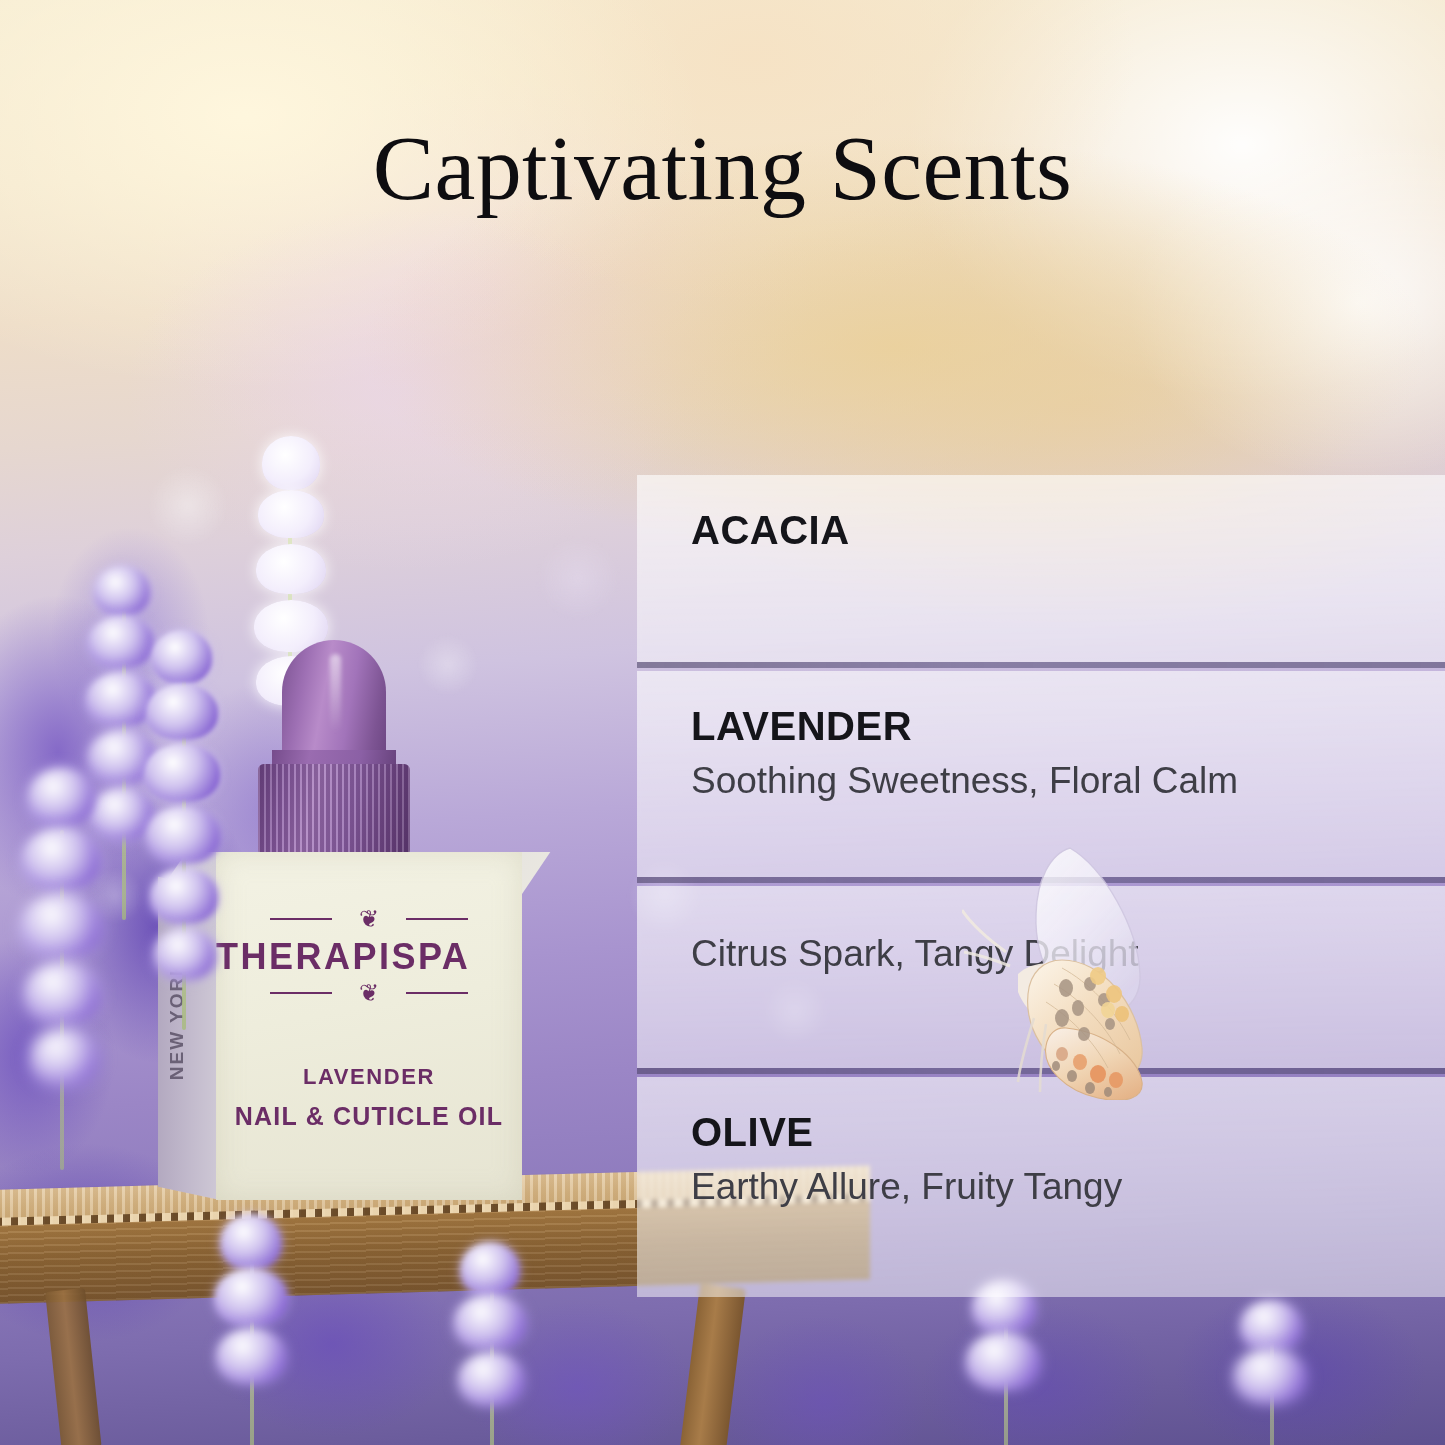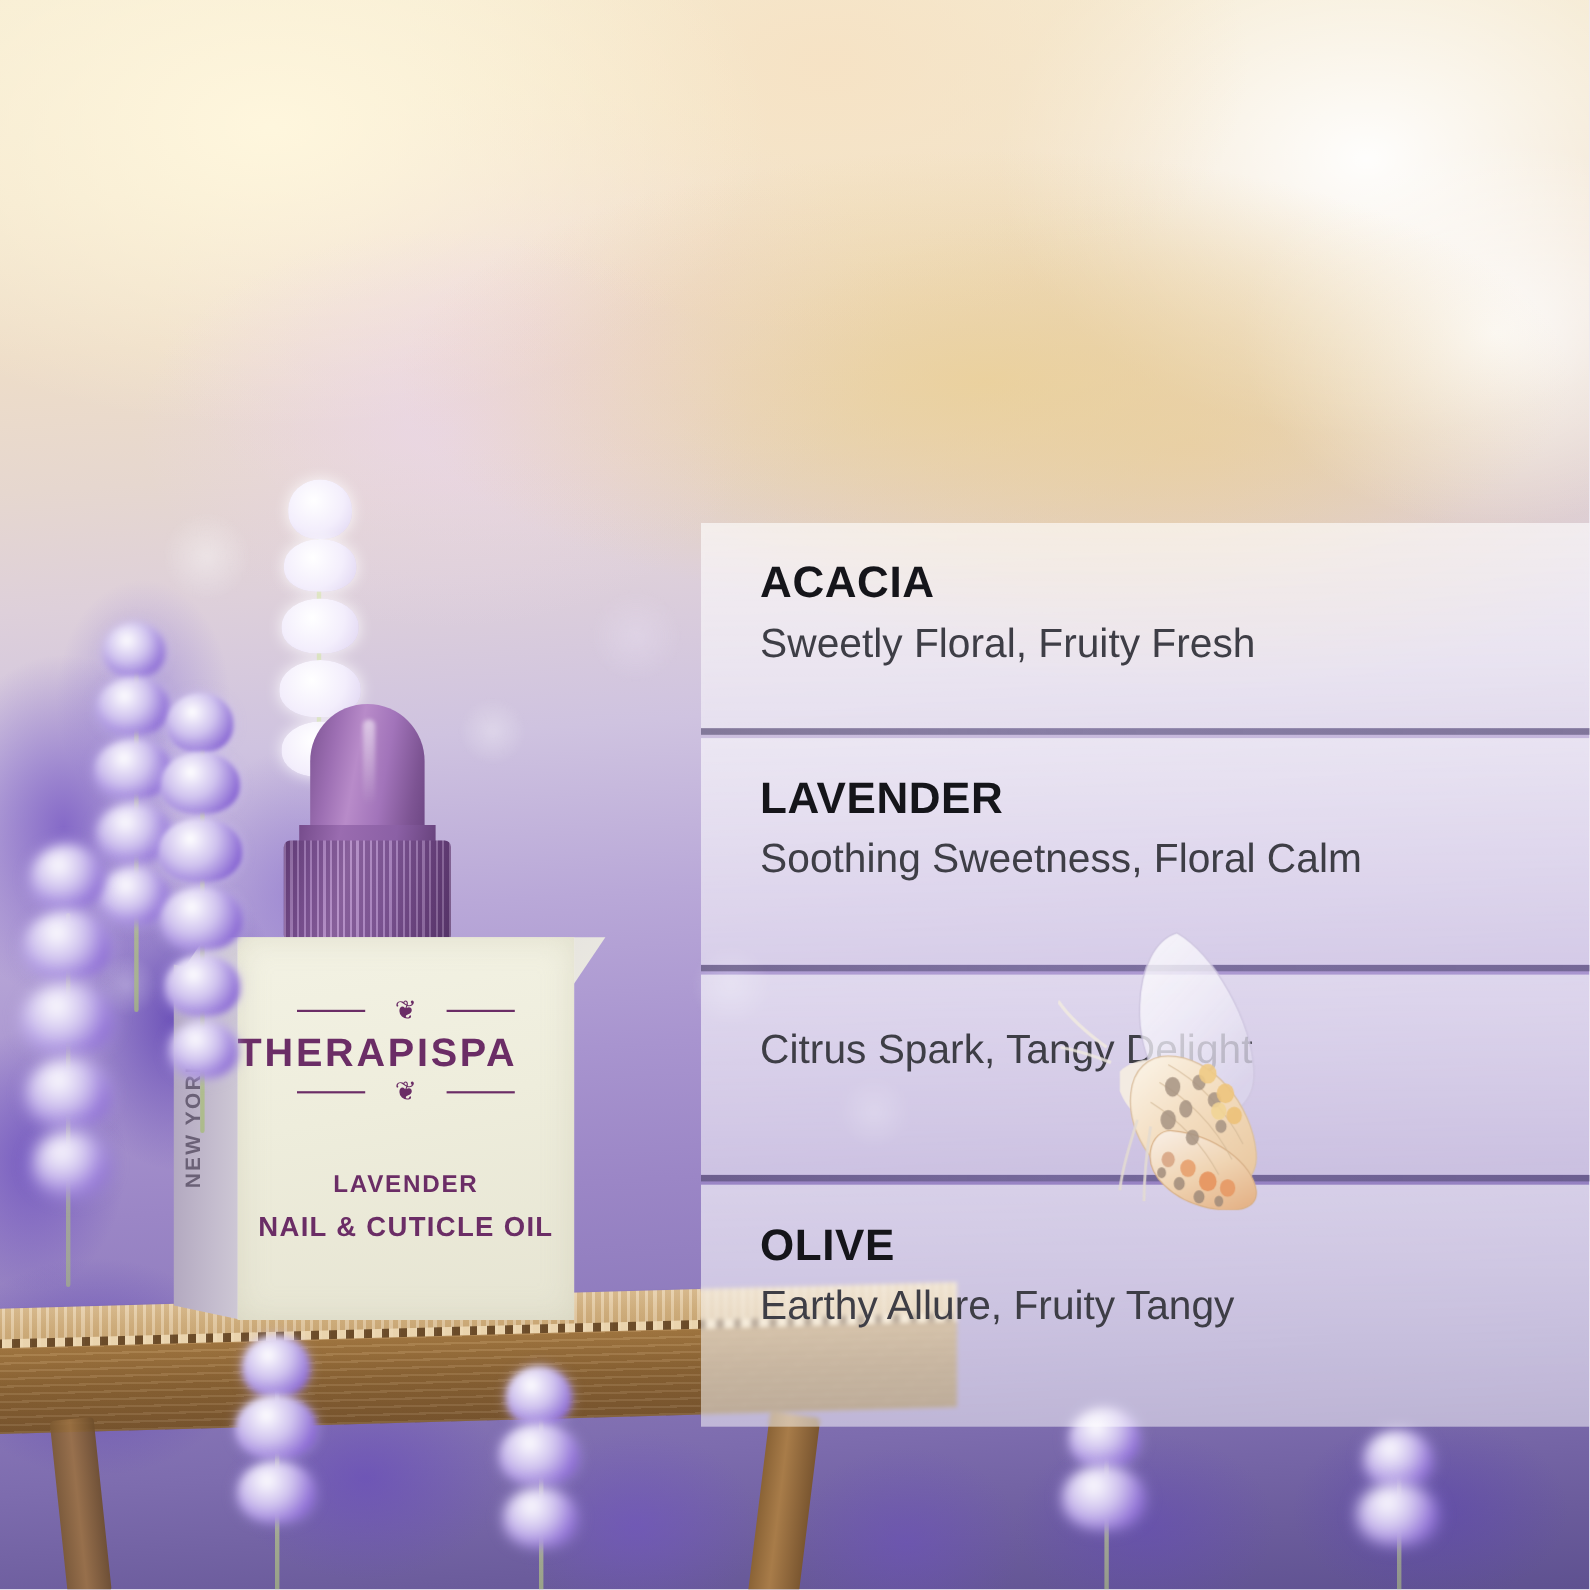--- a/index.html
+++ b/index.html
@@ -553,21 +553,20 @@
   <div class="sprig sprig-purple" style="left:1200px; top:1300px; width:150px; height:160px;">
     <div class="stem" style="left:70px; top:36px; height:130px; opacity:0.6;"></div>
     <div class="bud" style="left:40px; top:0px;   width:62px; height:52px; filter:blur(5px);"></div>
     <div class="bud" style="left:34px; top:48px;  width:72px; height:56px; filter:blur(6px);"></div>
   </div>
 
   <div class="panels">
 
     <div class="panel panel-1">
       <p class="panel-title">ACACIA</p>
-      <p class="panel-desc">Sweetly Floral, Fruity Fresh</p>
     </div>
 
     <div class="panel panel-2">
       <p class="panel-title">LAVENDER</p>
       <p class="panel-desc">Soothing Sweetness, Floral Calm</p>
     </div>
 
     <div class="panel panel-3">
       <p class="panel-desc">Citrus Spark, Tangy Delight</p>
     </div>
@@ -650,15 +649,16 @@
       </g>
 
       <g stroke="#e4dcd2" stroke-width="2.6" fill="none" opacity="0.85">
         <path d="M72 176 C 64 202, 58 222, 56 240"></path>
         <path d="M84 182 C 80 208, 78 230, 78 250"></path>
       </g>
     </svg>
   </div>
 
   <div class="headline">
+    <span class="l2">Captivating Scents</span>
   </div>
 
 </div>
 
 </body></html>

